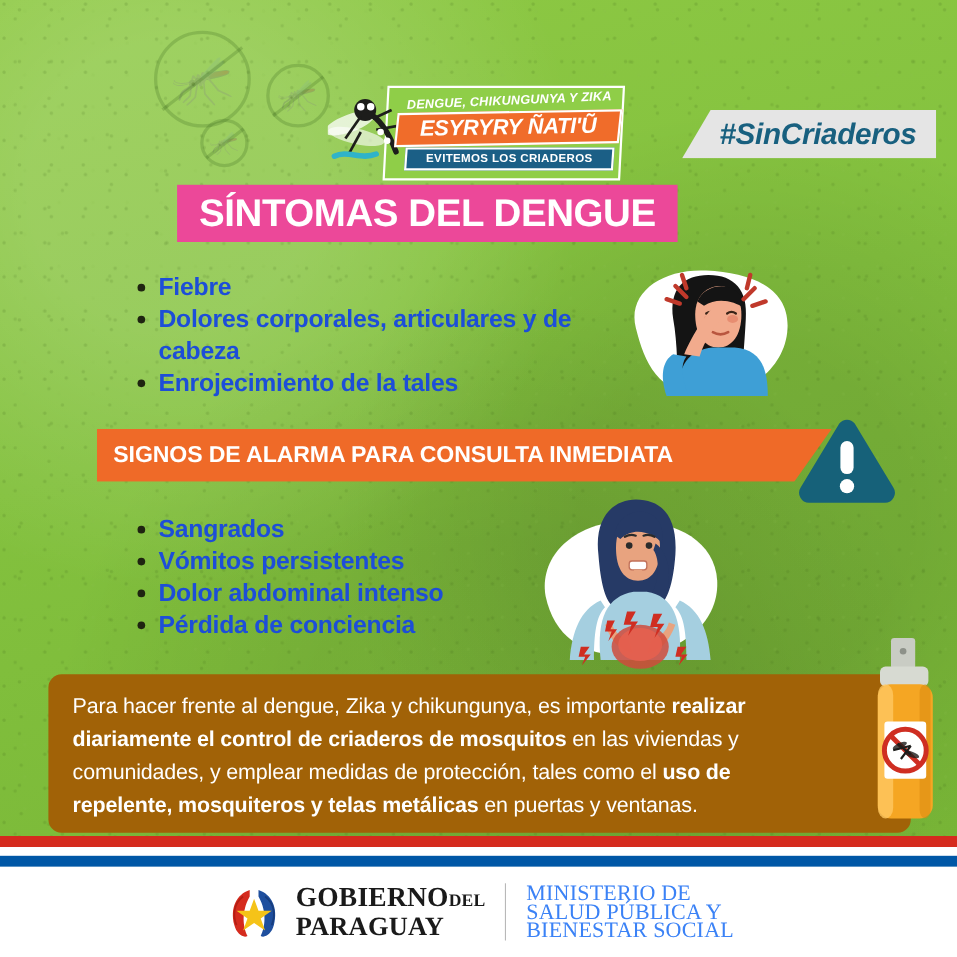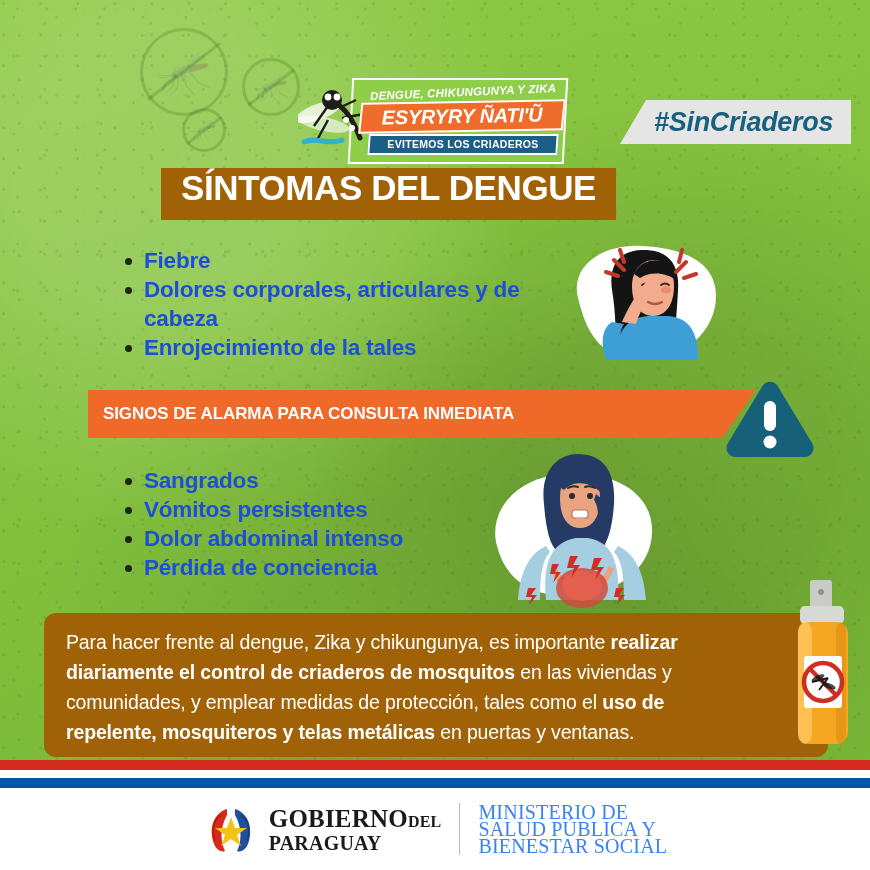--- a/index.html
+++ b/index.html
@@ -166,22 +166,23 @@
     color: #18607f;
     letter-spacing: -.3px;
     white-space: nowrap;
   }
 
   
   .title-banner {
     position: absolute;
     left: 161px; top: 168px;
     height: 52px;
-    background: #a16207;
+    background: #ec4899;
     display: flex;
+    align-items: center;
     padding: 0 20px;
   }
   .title-banner span {
     font-size: 35px;
     font-weight: bold;
     color: #ffffff;
     letter-spacing: -.4px;
     white-space: nowrap;
   }
 
@@ -219,21 +220,21 @@
   .alarm-banner {
     position: absolute;
     left: 88px; top: 390px;
     width: 668px; height: 48px;
     background: #ef6a28;
     clip-path: polygon(0 0, 100% 0, calc(100% - 34px) 100%, 0 100%);
     display: flex;
     align-items: center;
   }
   .alarm-banner span {
-    font-size: 17px;
+    font-size: 21px;
     font-weight: bold;
     color: #ffffff;
     letter-spacing: -.1px;
     padding-left: 15px;
     white-space: nowrap;
   }
   .alert-tri {
     position: absolute;
     left: 724px; top: 379px;
     width: 92px; height: 80px;
@@ -282,21 +283,21 @@
   }
   .footer-inner { display: flex; align-items: center; }
   .crest { width: 56px; height: 56px; margin-right: 10px; }
   .gov-text {
     font-family: "Liberation Serif", serif;
     color: #1a1a1a;
     line-height: 1;
   }
   .gov-l1 { font-size: 25px; font-weight: bold; letter-spacing: .2px; }
   .gov-l1 small { font-size: 16px; font-weight: bold; }
-  .gov-l2 { font-size: 20px; font-weight: bold; letter-spacing: .2px; margin-top: 2px; }
+  .gov-l2 { font-size: 24px; font-weight: bold; letter-spacing: .2px; margin-top: 2px; }
   .footer-div {
     width: 1px; height: 52px;
     background: #b8b8b8;
     margin: 0 18px;
   }
   .min-text {
     font-family: "Liberation Serif", serif;
     font-size: 20px;
     font-weight: normal;
     color: #3b82f6;

